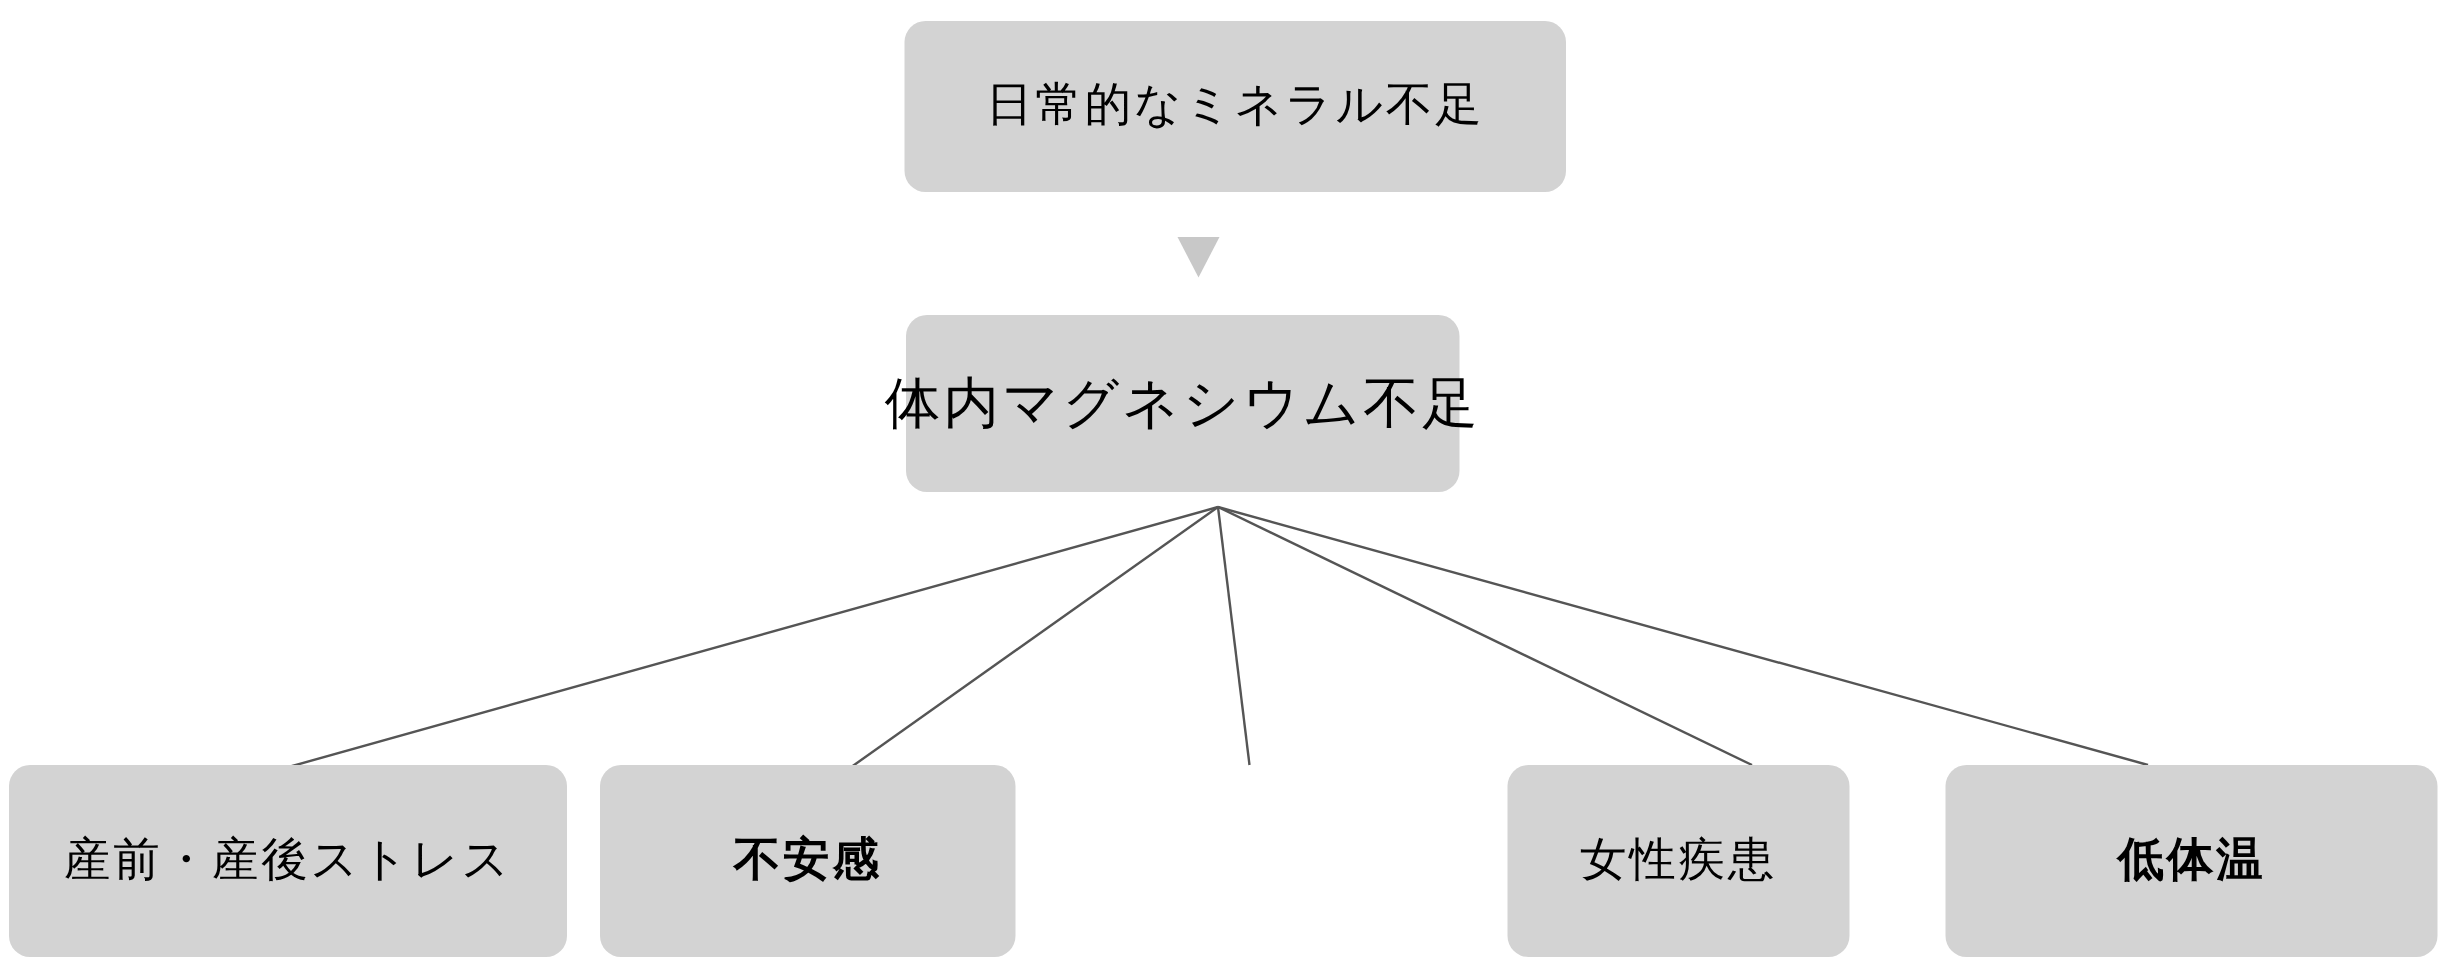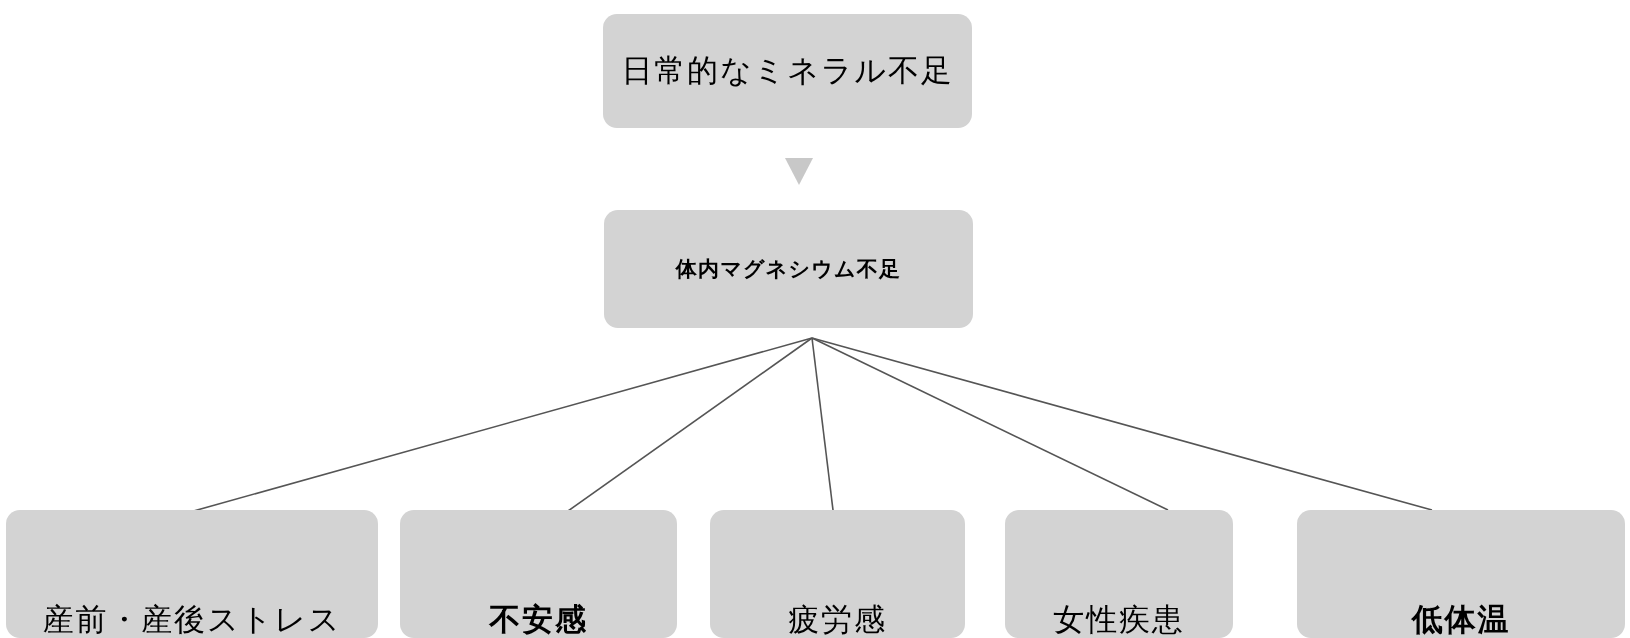--- a/index.html
+++ b/index.html
@@ -37,23 +37,23 @@
     color: #000000;
     font-family: "DejaVu Serif", "Liberation Serif", serif;
     letter-spacing: 0.06em;
     line-height: 1.2;
     text-align: center;
     white-space: nowrap;
   }
   .node-label {
     display: block;
   }
-  .node-root     { left: 603px;  top: 14px;  width: 369px; height: 114px; font-size: 31px; }
-  .node-second   { left: 604px;  top: 210px; width: 369px; height: 118px; font-size: 21px; font-weight: bold; }
-  .leaf          { top: 510px; height: 128px; font-size: 31px; align-items: flex-end; }
+  .node-root     { left: 603px;  top: 14px;  width: 441px; height: 114px; font-size: 31px; }
+  .node-second   { left: 604px;  top: 210px; width: 369px; height: 118px; font-size: 37px; }
+  .leaf          { top: 510px; height: 128px; font-size: 31px; }
   .leaf-1 { left: 6px;    width: 372px; }
   .leaf-2 { left: 400px;  width: 277px; font-weight: bold; }
   .leaf-3 { left: 710px;  width: 255px; }
   .leaf-4 { left: 1005px; width: 228px; }
   .leaf-5 { left: 1297px; width: 328px; font-weight: bold; }
   .arrow-down {
     position: absolute;
     left: 785px;
     top: 158px;
     width: 0;
@@ -89,23 +89,20 @@
   </div>
 
   <div class="node leaf leaf-1">
     <span class="node-label">産前・産後ストレス</span>
   </div>
 
   <div class="node leaf leaf-2">
     <span class="node-label">不安感</span>
   </div>
 
-  <div class="node leaf leaf-3">
-    <span class="node-label">疲労感</span>
-  </div>
 
   <div class="node leaf leaf-4">
     <span class="node-label">女性疾患</span>
   </div>
 
   <div class="node leaf leaf-5">
     <span class="node-label">低体温</span>
   </div>
 
 </div>

